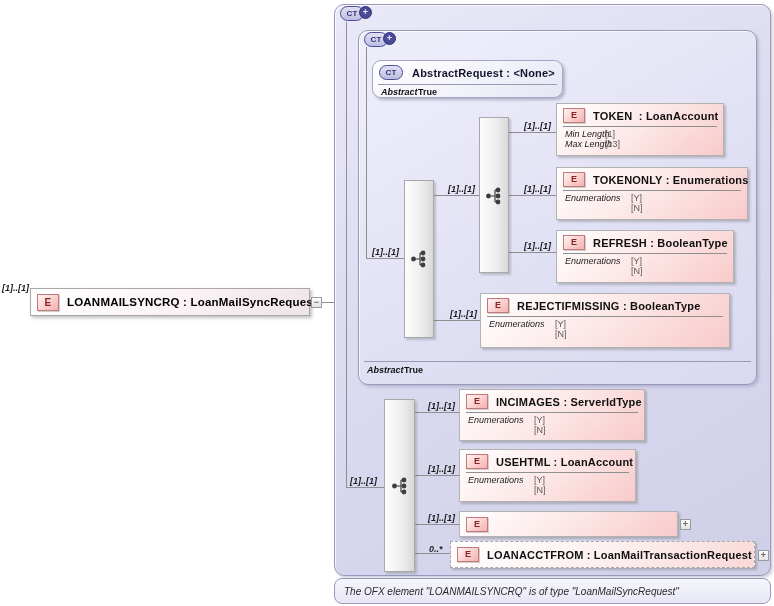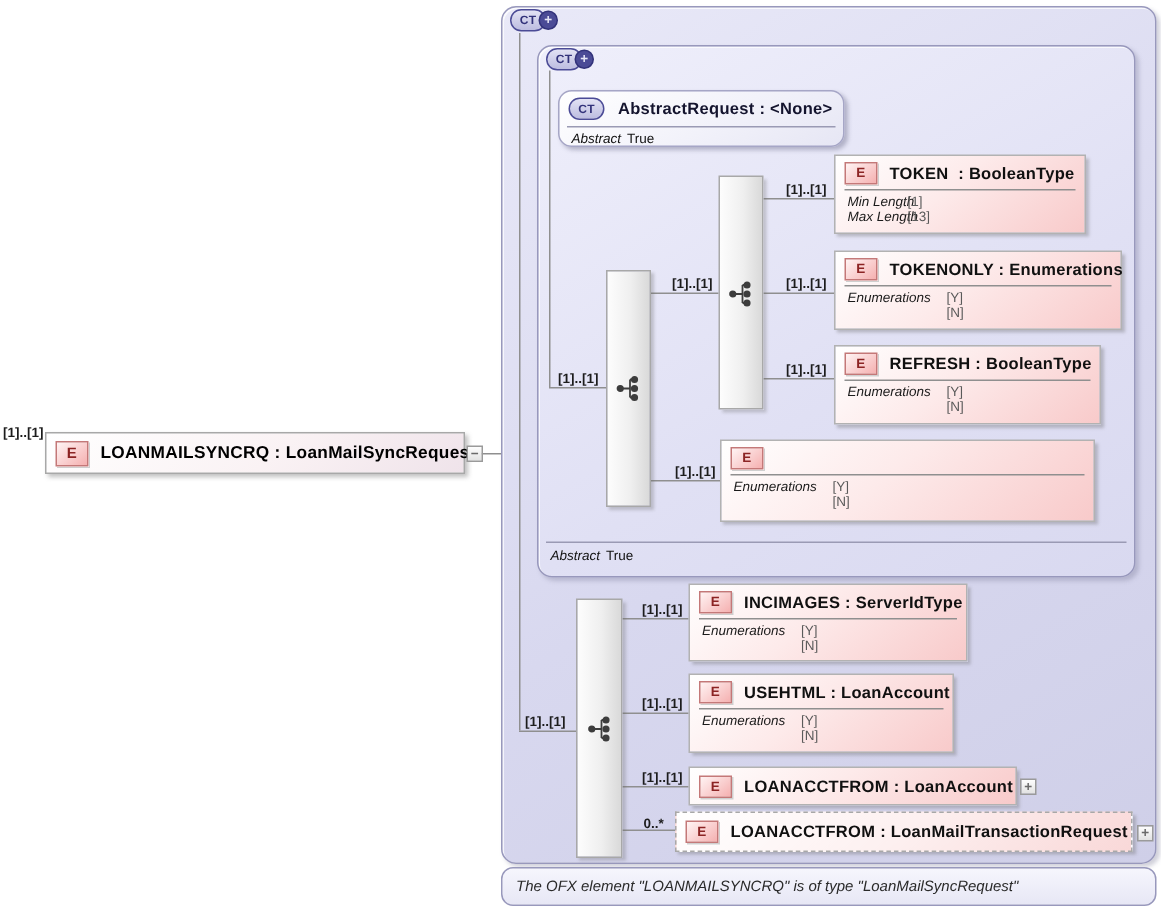--- a/index.html
+++ b/index.html
@@ -1,43 +1,43 @@
 <!DOCTYPE html>
 <html><head>
 <meta charset="utf-8">
 <style>
   html,body{margin:0;padding:0;background:#ffffff;}
   body{width:774px;height:606px;position:relative;font-family:"Liberation Sans",sans-serif;overflow:hidden;}
   
   .hline{position:absolute;height:0;border-top:1px solid #8f8f8f;}
   .vline{position:absolute;width:0;border-left:1px solid #8f8f8f;}
   
-  .card{position:absolute;font-weight:bold;font-size:9px;color:#1c1c1c;white-space:nowrap;letter-spacing:0px;}
+  .card{position:absolute;font-style:italic;font-weight:bold;font-size:9px;color:#1c1c1c;white-space:nowrap;letter-spacing:0px;}
   
   .container{position:absolute;border:1px solid #9898bc;border-radius:10px;
              box-shadow:inset 1px 1px 0 rgba(255,255,255,.75), 2px 2px 3px rgba(120,120,150,.35);box-sizing:border-box;}
   .outer-container{background:linear-gradient(150deg,#e9e9f8 0%,#d8d8ef 55%,#cfcfe8 100%);}
   .inner-container{background:linear-gradient(150deg,#efeffb 0%,#e0e0f4 60%,#d9d9f0 100%);}
   .annotation-box{position:absolute;border:1px solid #9898bc;border-radius:8px;background:linear-gradient(#f6f6fd,#e7e7f5);
                   box-sizing:border-box;display:flex;align-items:center;padding-left:9px;
                   font-style:italic;font-size:10px;color:#2a2a2a;white-space:nowrap;}
   .ct-head{position:absolute;display:flex;align-items:center;font-weight:bold;font-size:11px;color:#14142e;white-space:pre;letter-spacing:.2px;}
-  .ct-icon{display:inline-flex;align-items:center;margin-right:9px;}
+  .ct-icon{display:inline-flex;align-items:flex-start;margin-right:9px;}
   .ct-pill{display:inline-block;width:22px;height:13px;border:1.5px solid #4b4b96;border-radius:8px;
            background:linear-gradient(#e2e2f4,#bdbde0);color:#32327a;font-weight:bold;font-size:8px;line-height:13px;text-align:center;}
   .ct-circle{display:inline-block;width:11px;height:11px;border-radius:50%;background:#4b4b96;border:1px solid #32327a;
              color:#e6e6f6;font-weight:bold;font-size:9px;line-height:10px;text-align:center;margin-left:-5px;}
   
   .typebox{position:absolute;background:linear-gradient(150deg,#ffffff 0%,#f2f2fa 55%,#e6e6f4 100%);
            border:1px solid #a6a6c6;border-radius:9px;box-shadow:2px 2px 3px rgba(110,110,140,.45);box-sizing:border-box;}
   .typebox .ct-head{left:6px;top:4px;}
   .typebox-sep{position:absolute;left:5px;right:5px;top:23px;border-top:1px solid #9a9ab4;}
   .abstract-row{position:absolute;font-size:9px;color:#111;display:flex;white-space:nowrap;}
-  .abstract-label{font-style:italic;width:37px;flex:0 0 auto;}
-  .abstract-value{font-weight:normal;}
+  .abstract-label{font-style:italic;width:37px;flex:0 0 auto;font-weight:bold;}
+  .abstract-value{font-weight:bold;}
   
   .bar{position:absolute;background:linear-gradient(to right,#fdfdfd 0%,#efefef 55%,#d9d9d9 100%);
        border:1px solid #a8a8a8;box-shadow:2px 2px 2px rgba(100,100,100,.30);box-sizing:border-box;}
   .seq-icon{position:absolute;left:50%;transform:translateX(-50%);}
   
   .ebox{position:absolute;background:linear-gradient(140deg,#ffffff 0%,#fdeaea 45%,#f8caca 100%);
         border:1px solid #b2b2b2;box-shadow:2px 2px 2px rgba(100,100,100,.35);box-sizing:border-box;cursor:pointer;}
   .ebox.dashed{border:1px dashed #a8a8a8;background:linear-gradient(140deg,#ffffff 0%,#fdf0f0 50%,#f9d8d8 100%);}
   .ebox-head{display:flex;align-items:center;padding:4px 6px 2px 6px;font-weight:bold;font-size:11px;color:#101010;white-space:pre;letter-spacing:.2px;}
   .e-icon{flex:0 0 auto;width:20px;height:13px;margin-right:8px;border:1px solid #c47878;
@@ -149,21 +149,21 @@
           <circle cx="12.5" cy="9" r="1.8"></circle>
           <circle cx="12.5" cy="15" r="1.8"></circle>
     </g>
       </svg>
   </span>
 </div>
 
 <div class="ebox narrow-label" style="left:556px;top:103px;width:168px;height:53px;">
   <div class="ebox-head">
     <span class="e-icon">E</span>
-    <span>TOKEN  : BooleanType</span>
+    <span>TOKEN  : LoanAccount</span>
   </div>
   <div class="ebox-sep"></div>
   <div class="facet-row">
     <span class="facet-label">Min Length</span>
     <span class="facet-value">[1]</span>
   </div>
   <div class="facet-row">
     <span class="facet-label">Max Length</span>
     <span class="facet-value">[13]</span>
   </div>
@@ -197,20 +197,21 @@
   </div>
   <div class="facet-row">
     <span class="facet-label"></span>
     <span class="facet-value">[N]</span>
   </div>
 </div>
 
 <div class="ebox" style="left:480px;top:293px;width:250px;height:55px;">
   <div class="ebox-head">
     <span class="e-icon">E</span>
+    <span>REJECTIFMISSING : BooleanType</span>
   </div>
   <div class="ebox-sep"></div>
   <div class="facet-row">
     <span class="facet-label">Enumerations</span>
     <span class="facet-value">[Y]</span>
   </div>
   <div class="facet-row">
     <span class="facet-label"></span>
     <span class="facet-value">[N]</span>
   </div>
@@ -244,21 +245,20 @@
   </div>
   <div class="facet-row">
     <span class="facet-label"></span>
     <span class="facet-value">[N]</span>
   </div>
 </div>
 
 <div class="ebox" style="left:459px;top:511px;width:219px;height:26px;">
   <div class="ebox-head" style="padding-top:5px;">
     <span class="e-icon">E</span>
-    <span>LOANACCTFROM : LoanAccount</span>
   </div>
 </div>
 
 <div class="ebox dashed" style="left:450px;top:541px;width:305px;height:27px;">
   <div class="ebox-head" style="padding-top:5px;">
     <span class="e-icon">E</span>
     <span>LOANACCTFROM : LoanMailTransactionRequest</span>
   </div>
 </div>
 

